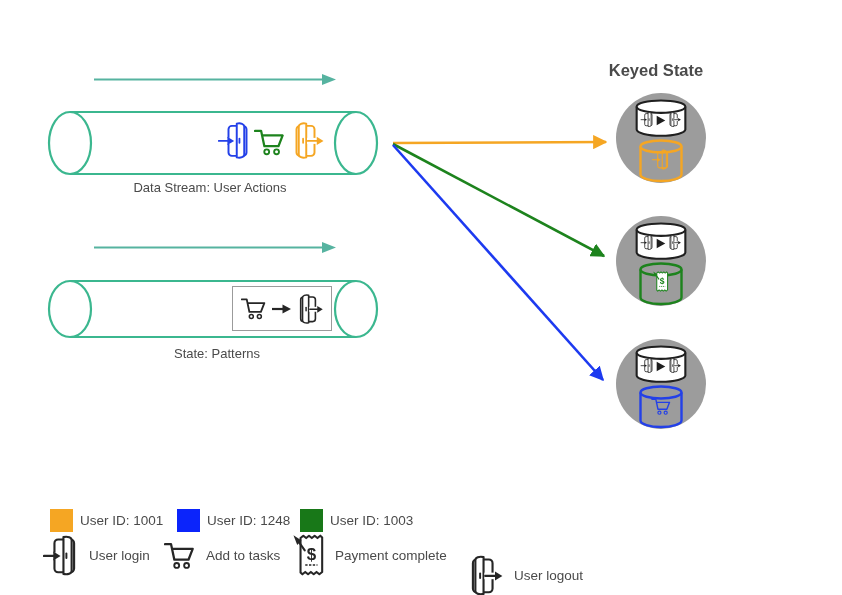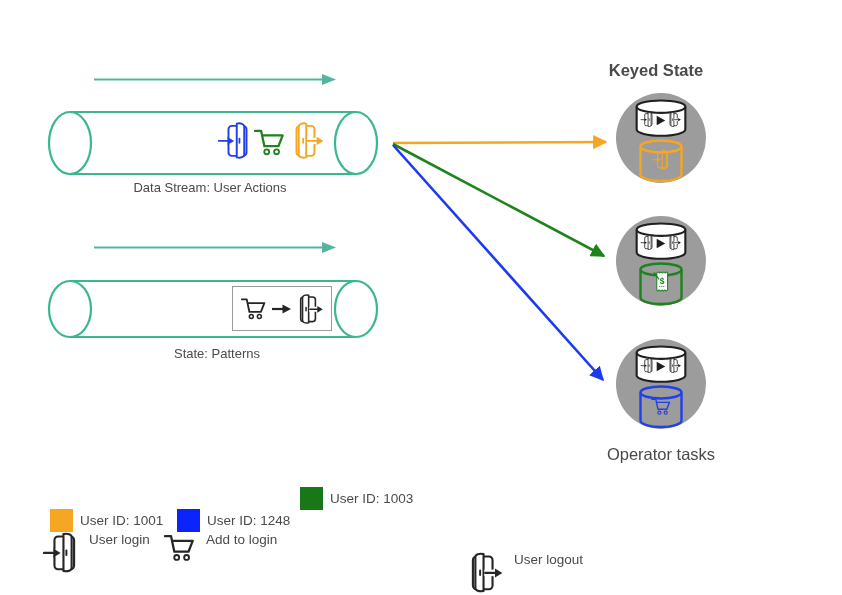--- a/index.html
+++ b/index.html
@@ -9,21 +9,21 @@
   }
   .abs{position:absolute;}
   .label{color:#4a4a4a;}
   .stream-label{font-size:13px;text-align:center;width:300px;}
   .ks-title{font-size:16.5px;text-align:center;width:160px;font-weight:bold;}
   .ks-caption{font-size:16.5px;text-align:center;width:110px;line-height:23px;}
   .task-circle{width:90px;height:90px;border-radius:50%;background:#9c9c9c;position:absolute;}
   .legend-user{position:absolute;display:flex;align-items:flex-end;margin-top:20px;}
   .legend-swatch{width:23px;height:23px;display:inline-block;flex:0 0 auto;}
   .legend-user-label{font-size:13.5px;line-height:23px;margin-left:7px;white-space:nowrap;}
-  .legend-event{position:absolute;display:flex;align-items:flex-start;height:46px;}
+  .legend-event{position:absolute;display:flex;align-items:center;height:46px;}
   .legend-event-label{font-size:13.5px;margin-left:10px;white-space:nowrap;}
   .sw-orange{background:#f5a623;}
   .sw-blue{background:#0b24fb;}
   .sw-green{background:#187818;}
   .pattern-box{
     position:absolute;left:232px;top:286px;width:100px;height:45px;
     border:1px solid #9b9b9b;background:#fff;display:flex;align-items:center;
     justify-content:center;gap:5px;box-sizing:border-box;
   }
   .c-blue{color:#2340e8;}
@@ -184,46 +184,51 @@
         <use href="#operator-drum"></use>
       </svg>
     <svg class="abs c-blue" style="left:22px;top:46px" width="46" height="44">
         <use href="#state-cylinder"></use>
       </svg>
     <svg class="abs c-blue" style="left:35px;top:58px" width="21" height="19">
         <use href="#cart"></use>
       </svg>
   </div>
 
-  <div class="abs label ks-caption" style="left:606px;top:443px">Operator tasks</div>
 
   <div class="legend-user" style="left:50px;top:489px">
     <span class="legend-swatch sw-orange"></span>
     <span class="legend-user-label">User ID: 1001</span>
   </div>
   <div class="legend-user" style="left:177px;top:489px">
     <span class="legend-swatch sw-blue"></span>
     <span class="legend-user-label">User ID: 1248</span>
   </div>
-  <div class="legend-user" style="left:300px;top:467px">
+  <div class="legend-user" style="left:300px;top:489px">
     <span class="legend-swatch sw-green"></span>
     <span class="legend-user-label">User ID: 1003</span>
   </div>
 
   <div class="legend-event" style="left:43px;top:532px">
     <svg class="c-black" width="36" height="41">
         <use href="#door-in"></use>
       </svg>
     <span class="legend-event-label">User login</span>
   </div>
   <div class="legend-event" style="left:164px;top:532px">
     <svg class="c-black" width="32" height="31">
         <use href="#cart"></use>
       </svg>
-    <span class="legend-event-label">Add to login</span>
+    <span class="legend-event-label">Add to tasks</span>
+  </div>
+  <div class="legend-event" style="left:293px;top:532px">
+    <svg class="c-black" width="32" height="46">
+        <use href="#receipt"></use>
+      </svg>
+    <span class="legend-event-label">Payment complete</span>
   </div>
   <div class="legend-event" style="left:468px;top:552px">
     <svg class="c-black" width="36" height="41">
         <use href="#door-out"></use>
       </svg>
     <span class="legend-event-label">User logout</span>
   </div>
 
 </div>
 

